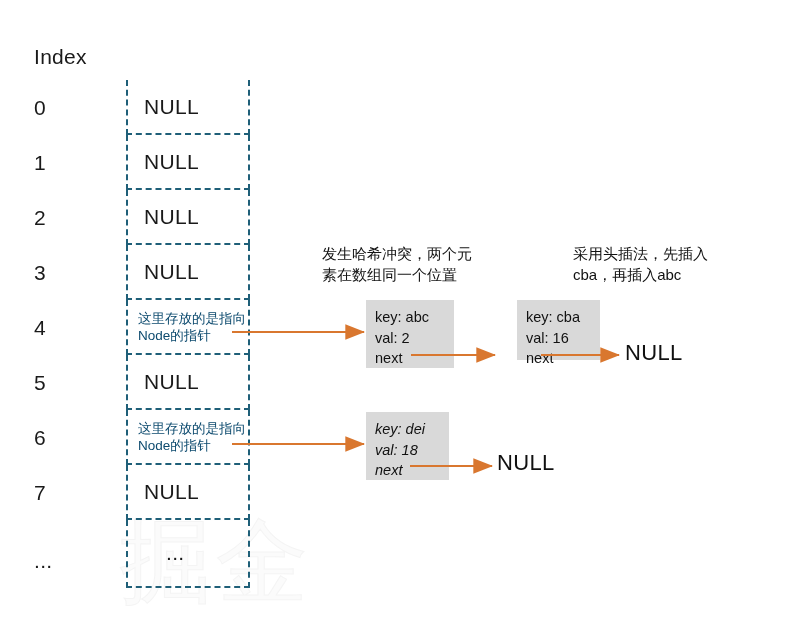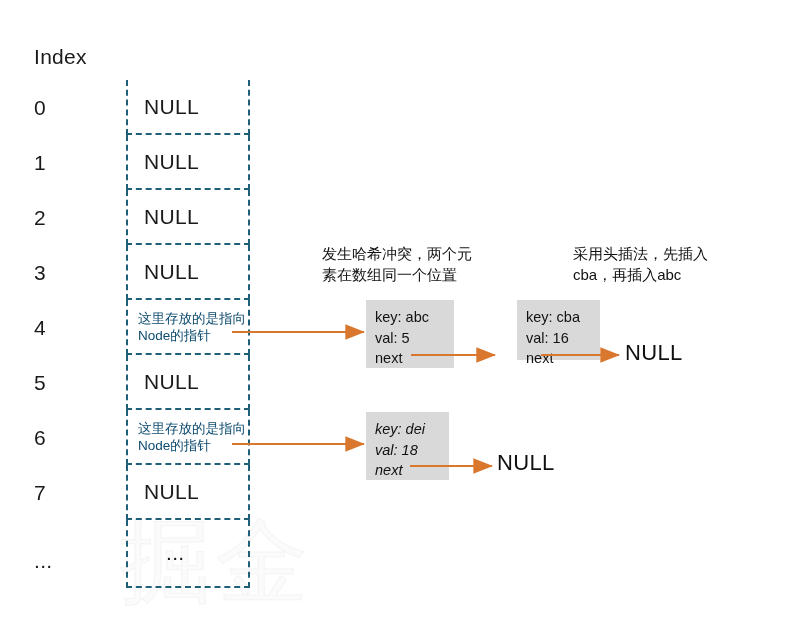--- a/index.html
+++ b/index.html
@@ -189,21 +189,21 @@
     </div>
   </div>
 
   <div class="annot" style="left:322px;top:243px;width:220px;">发生哈希冲突，两个元
 素在数组同一个位置</div>
   <div class="annot" style="left:573px;top:243px;width:210px;">采用头插法，先插入
 cba，再插入abc</div>
 
   <div class="node-box" style="left:366px;top:300px;width:88px;height:68px;">
     <div class="node-line">key: abc</div>
-    <div class="node-line">val: 5</div>
+    <div class="node-line">val: 2</div>
     <div class="node-line">next</div>
   </div>
 
   <div class="node-box" style="left:517px;top:300px;width:83px;height:60px;">
     <div class="node-line">key: cba</div>
     <div class="node-line">val: 16</div>
     <div class="node-line">next</div>
   </div>
 
   <div class="null-term" style="left:625px;top:340px;">NULL</div>

